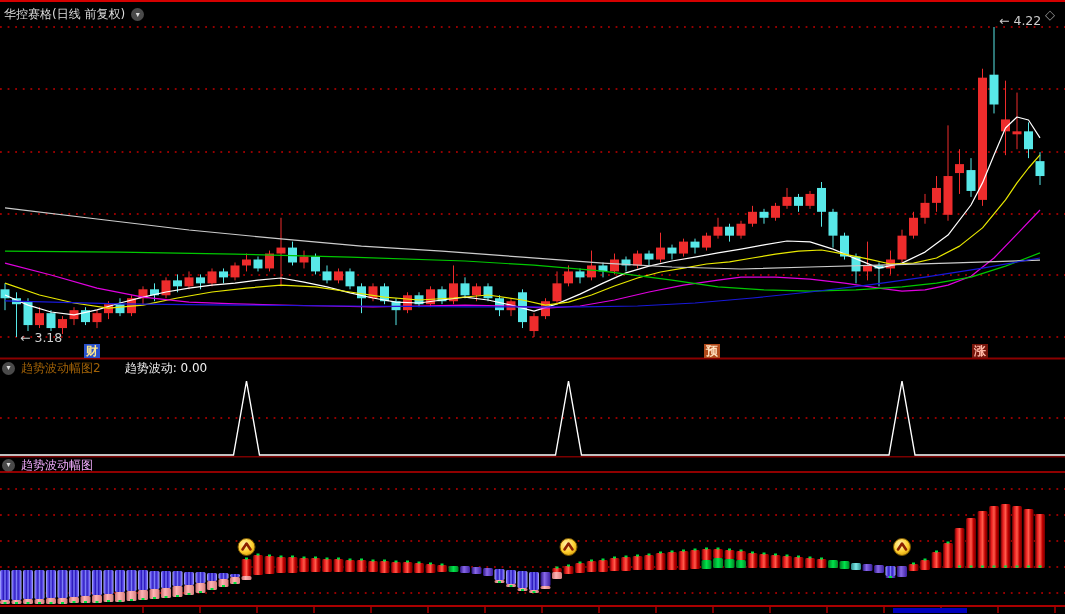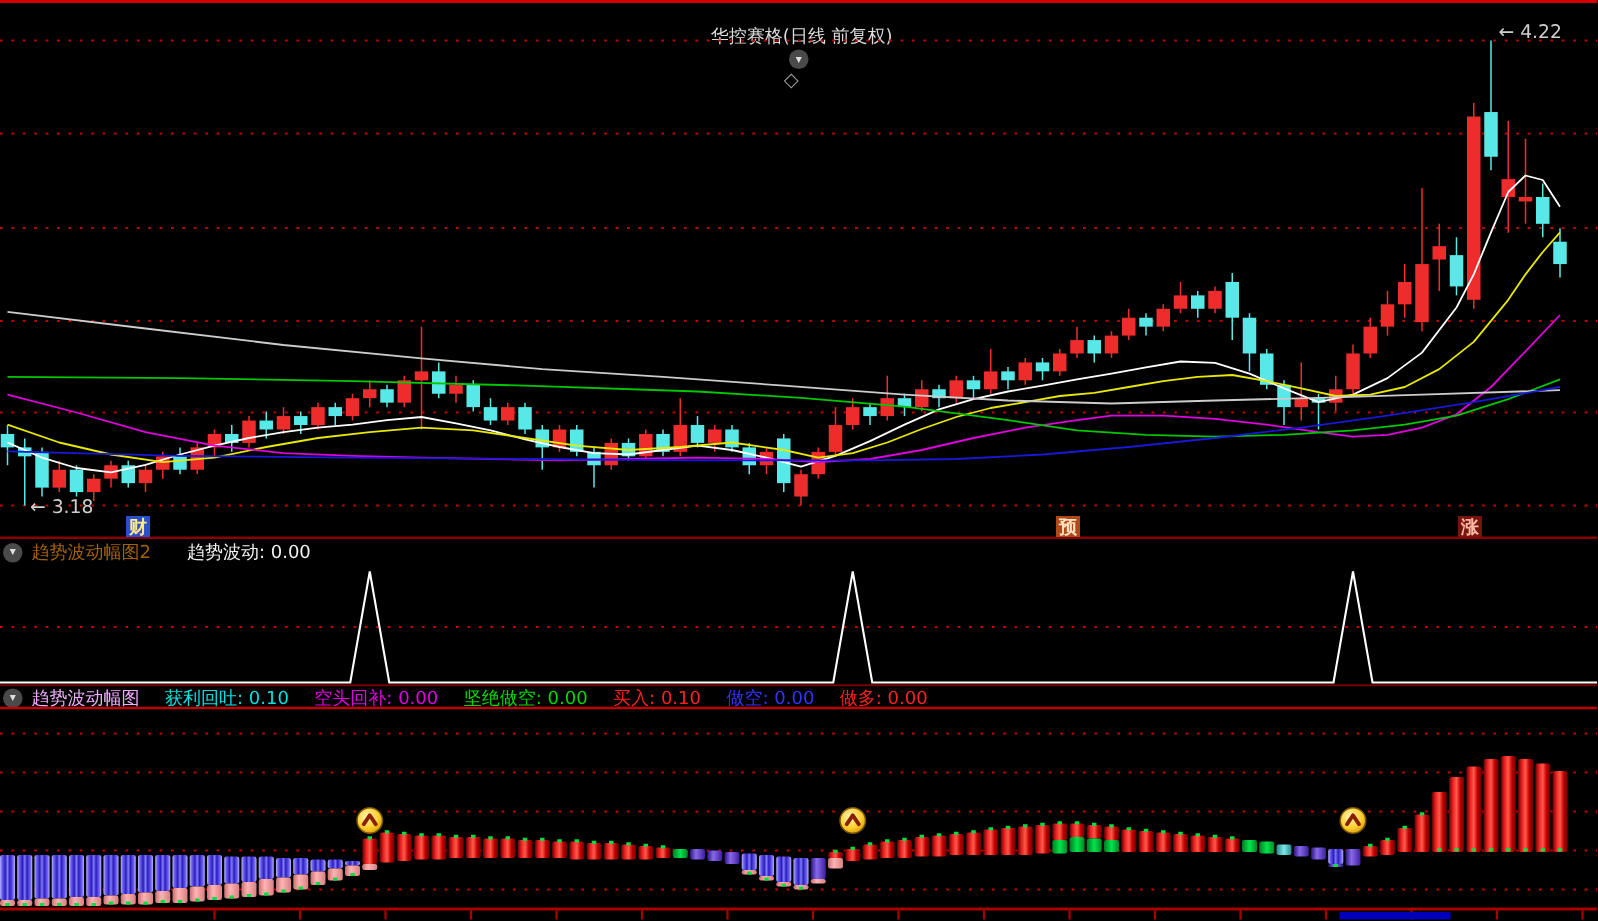--- a/index.html
+++ b/index.html
@@ -17,44 +17,36 @@
   .ttl{margin-left:2px;}
   .val{margin-left:24px;}
   .wm{position:absolute;font-size:12px;font-weight:bold;padding:0 2px;line-height:14px;}
   svg{position:absolute;left:0;top:0;}
 </style>
 </head>
 <body>
 
 <div class="topborder"></div>
 
-<div class="row" style="top:16px;height:17px;flex-direction:column;">
+<div class="row" style="top:6px;height:17px;">
   <span class="ttl" style="margin-left:4px;color:#dcdcdc;">华控赛格(日线 前复权)</span>
   <span class="circle-icon">▾</span>
   <span style="flex:1;"></span>
   <span class="diamond">◇</span>
 </div>
 
 <div class="row" style="top:360px;height:16px;">
   <span class="circle-icon" style="margin-left:2px;">▾</span>
   <span style="color:#a16207;">趋势波动幅图2</span>
   <span class="val" style="color:#f0f0f0;">趋势波动: 0.00</span>
 </div>
 
 <div class="row" style="top:458px;height:14px;">
   <span class="circle-icon" style="margin-left:2px;">▾</span>
   <span style="color:#f0abfc;">趋势波动幅图</span>
-  <span id="legend-values" style="display:flex;">
-      <span class="lg-item" style="color: rgb(0, 224, 224);">获利回吐: 0.10</span>
-      <span class="lg-item" style="color: rgb(224, 0, 224);">空头回补: 0.00</span>
-      <span class="lg-item" style="color: rgb(0, 216, 0);">坚绝做空: 0.00</span>
-      <span class="lg-item" style="color: rgb(255, 32, 32);">买入: 0.10</span>
-      <span class="lg-item" style="color: rgb(51, 51, 255);">做空: 0.00</span>
-      <span class="lg-item" style="color: rgb(255, 32, 32);">做多: 0.00</span>
-    </span>
 </div>
 
 <svg id="chart-svg" width="1065" height="614">
   <defs>
     <linearGradient id="gB" x1="0" y1="0" x2="1" y2="0">
       <stop offset="0" stop-color="#b0b4ff"></stop>
         <stop offset="0.15" stop-color="#6a5cf0"></stop>
       <stop offset="0.35" stop-color="#2e1cc0"></stop>
         <stop offset="0.5" stop-color="#7d7df5"></stop>
       <stop offset="0.65" stop-color="#2e1cc0"></stop>

